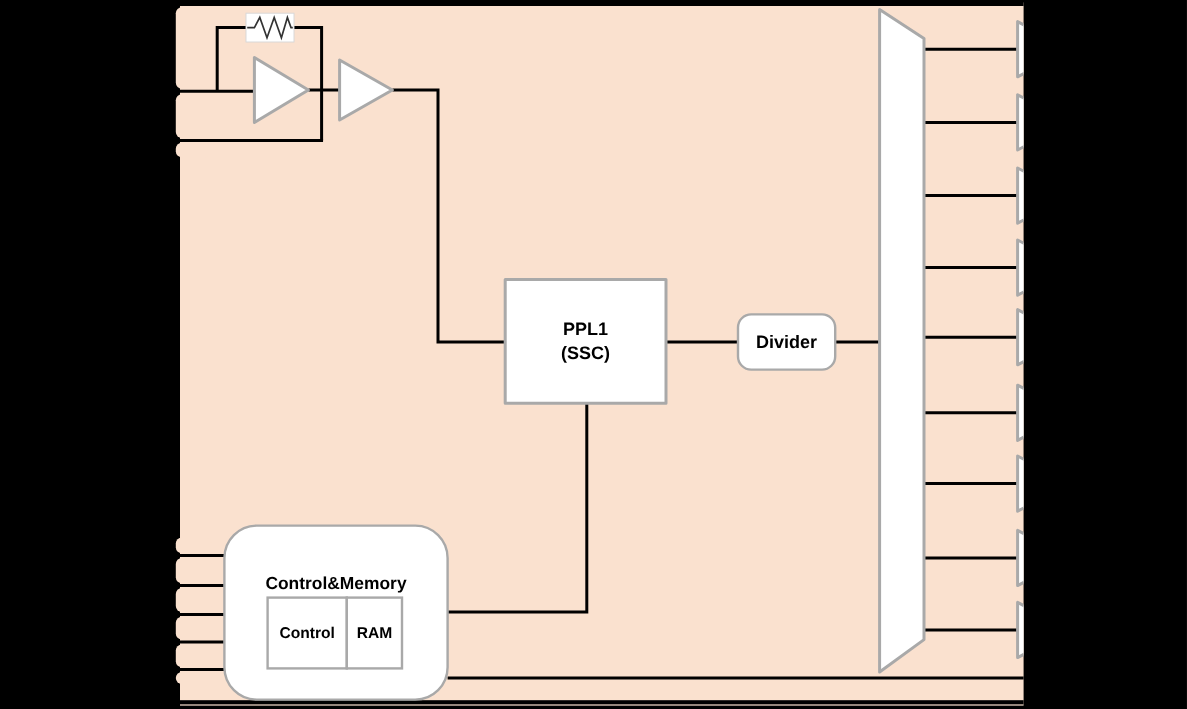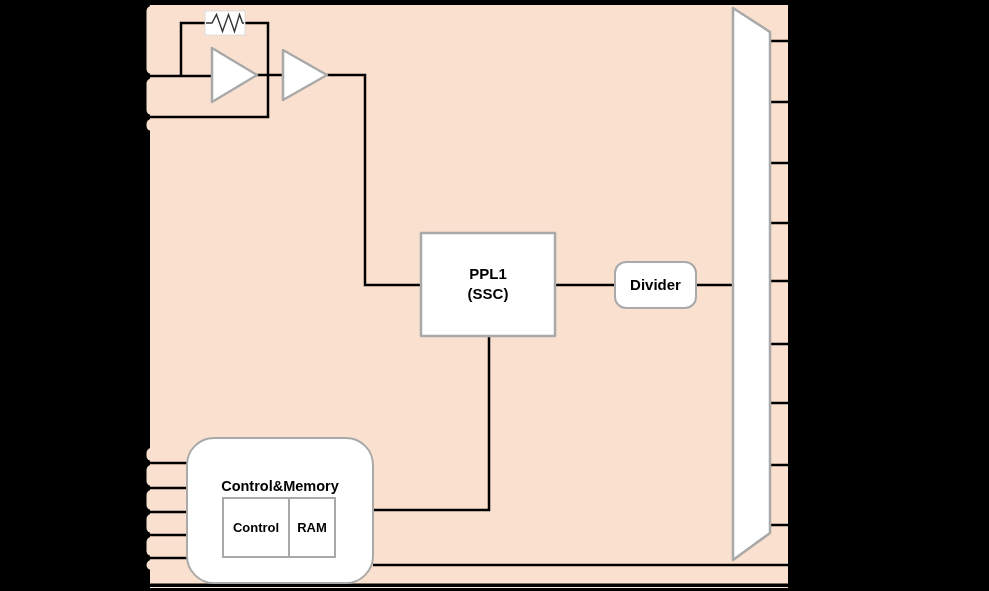--- a/index.html
+++ b/index.html
@@ -1,16 +1,16 @@
 <!DOCTYPE html>
 <html style="--bg: #000000; --chipfill: #FAE1CF; --wire: #000000; --blockfill: #FFFFFF; --blockstroke: #A9A9A9;"><head>
 <meta charset="utf-8">
 <style>
   html,body{margin:0;padding:0;background:#000;}
-  #stage{position:relative;width:788px;height:591px;background:var(--bg,#000);overflow:hidden;}
+  #stage{position:relative;width:853px;height:591px;background:var(--bg,#000);overflow:hidden;}
   svg{display:block;}
   .w{stroke:var(--wire,#000);stroke-width:2.5;fill:none;}
   .border{fill:var(--wire,#000);}
   .blk{fill:var(--blockfill,#fff);stroke:var(--blockstroke,#A9A9A9);stroke-width:2.5;stroke-linejoin:round;}
   .blk-thin{fill:var(--blockfill,#fff);stroke:var(--blockstroke,#A9A9A9);stroke-width:2;}
   text{font-family:"Liberation Sans","DejaVu Sans",sans-serif;font-weight:700;fill:#000;}
   .t15{font-size:15px;} .t14{font-size:14.5px;} .t13{font-size:13px;}
 </style>
 </head>
 <body>

